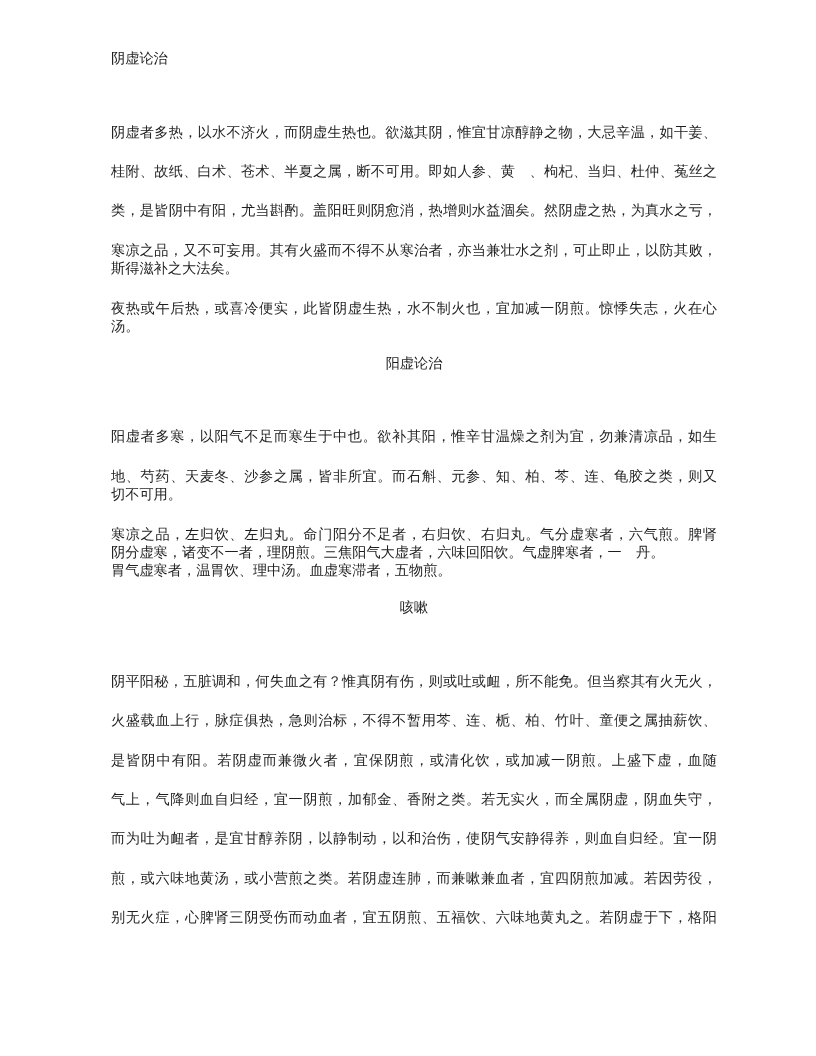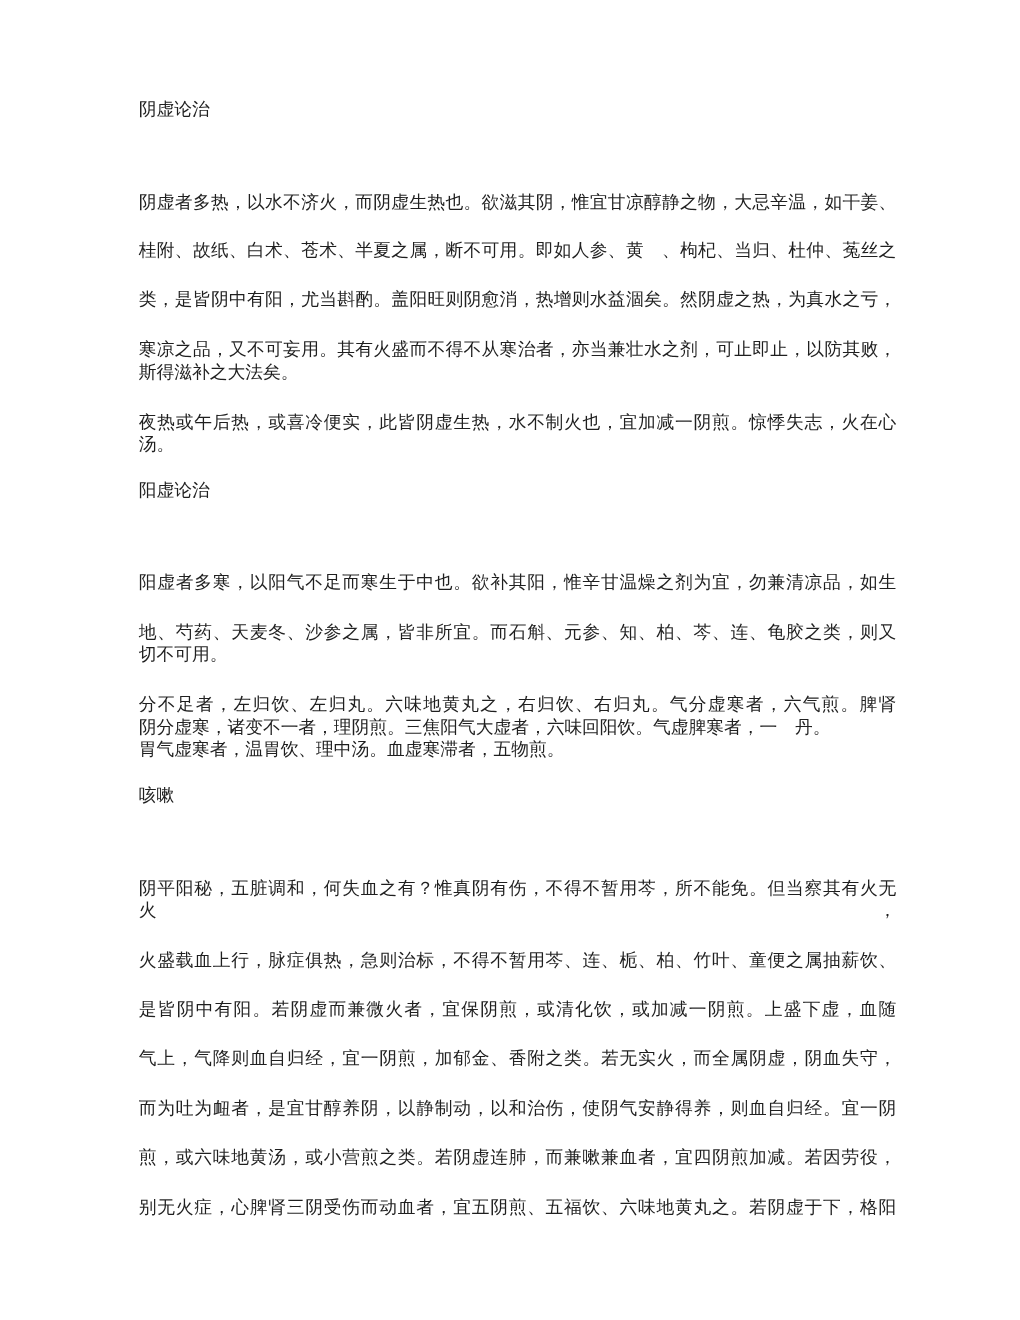--- a/index.html
+++ b/index.html
@@ -6,32 +6,32 @@
   .page {
     position: relative;
     width: 724px;
     height: 1056px;
     background: #ffffff;
     color: #1f1f1f;
     font-family: "DejaVu Serif", "Liberation Serif", serif;
     font-size: 14.2px;
     line-height: 18.4px;
     box-sizing: border-box;
-    padding: 79px 99px 0 111px;
+    padding: 49px 99px 0 111px;
     overflow: hidden;
   }
   .doc-body { width: 606px; }
   .sec { margin: 0; }
   .heading {
     height: 18.4px;
     margin: 0 0 55.2px 0;
     font-weight: normal;
     font-size: 14.2px;
   }
-  .sec + .sec .heading { margin-top: 18.4px; }
+  .sec + .sec .heading { margin-top: 18.4px; text-align: center; }
   .line { min-height: 18.4px; text-align: left; }
   .line.full { text-align: justify; text-align-last: justify; margin-top: 21px; }
 </style>
 </head>
 <body>
 
 <div class="page">
   <main class="doc-body">
       <section class="sec">
         <div class="heading">阴虚论治</div>
@@ -44,31 +44,31 @@
           <div class="line full">夜热或午后热，或喜冷便实，此皆阴虚生热，水不制火也，宜加减一阴煎。惊悸失志，火在心</div>
           <div class="line">汤。</div>
         </div>
       </section>
       <section class="sec">
         <div class="heading">阳虚论治</div>
         <div>
           <div class="line full">阳虚者多寒，以阳气不足而寒生于中也。欲补其阳，惟辛甘温燥之剂为宜，勿兼清凉品，如生</div>
           <div class="line full">地、芍药、天麦冬、沙参之属，皆非所宜。而石斛、元参、知、柏、芩、连、龟胶之类，则又</div>
           <div class="line">切不可用。</div>
-          <div class="line full">分不足者，左归饮、左归丸。六味地黄丸之，右归饮、右归丸。气分虚寒者，六气煎。脾肾</div>
+          <div class="line full">寒凉之品，左归饮、左归丸。命门阳分不足者，右归饮、右归丸。气分虚寒者，六气煎。脾肾</div>
           <div class="line">阴分虚寒，诸变不一者，理阴煎。三焦阳气大虚者，六味回阳饮。气虚脾寒者，一　丹。</div>
           <div class="line">胃气虚寒者，温胃饮、理中汤。血虚寒滞者，五物煎。</div>
         </div>
       </section>
       <section class="sec">
         <div class="heading">咳嗽</div>
       </section>
       <section class="sec">
         <div>
-          <div class="line full">阴平阳秘，五脏调和，何失血之有？惟真阴有伤，不得不暂用芩，所不能免。但当察其有火无火，</div>
+          <div class="line full">阴平阳秘，五脏调和，何失血之有？惟真阴有伤，则或吐或衄，所不能免。但当察其有火无火，</div>
           <div class="line full">火盛载血上行，脉症俱热，急则治标，不得不暂用芩、连、栀、柏、竹叶、童便之属抽薪饮、</div>
           <div class="line full">是皆阴中有阳。若阴虚而兼微火者，宜保阴煎，或清化饮，或加减一阴煎。上盛下虚，血随</div>
           <div class="line full">气上，气降则血自归经，宜一阴煎，加郁金、香附之类。若无实火，而全属阴虚，阴血失守，</div>
           <div class="line full">而为吐为衄者，是宜甘醇养阴，以静制动，以和治伤，使阴气安静得养，则血自归经。宜一阴</div>
           <div class="line full">煎，或六味地黄汤，或小营煎之类。若阴虚连肺，而兼嗽兼血者，宜四阴煎加减。若因劳役，</div>
           <div class="line full">别无火症，心脾肾三阴受伤而动血者，宜五阴煎、五福饮、六味地黄丸之。若阴虚于下，格阳</div>
         </div>
       </section>
     </main>
 </div>

